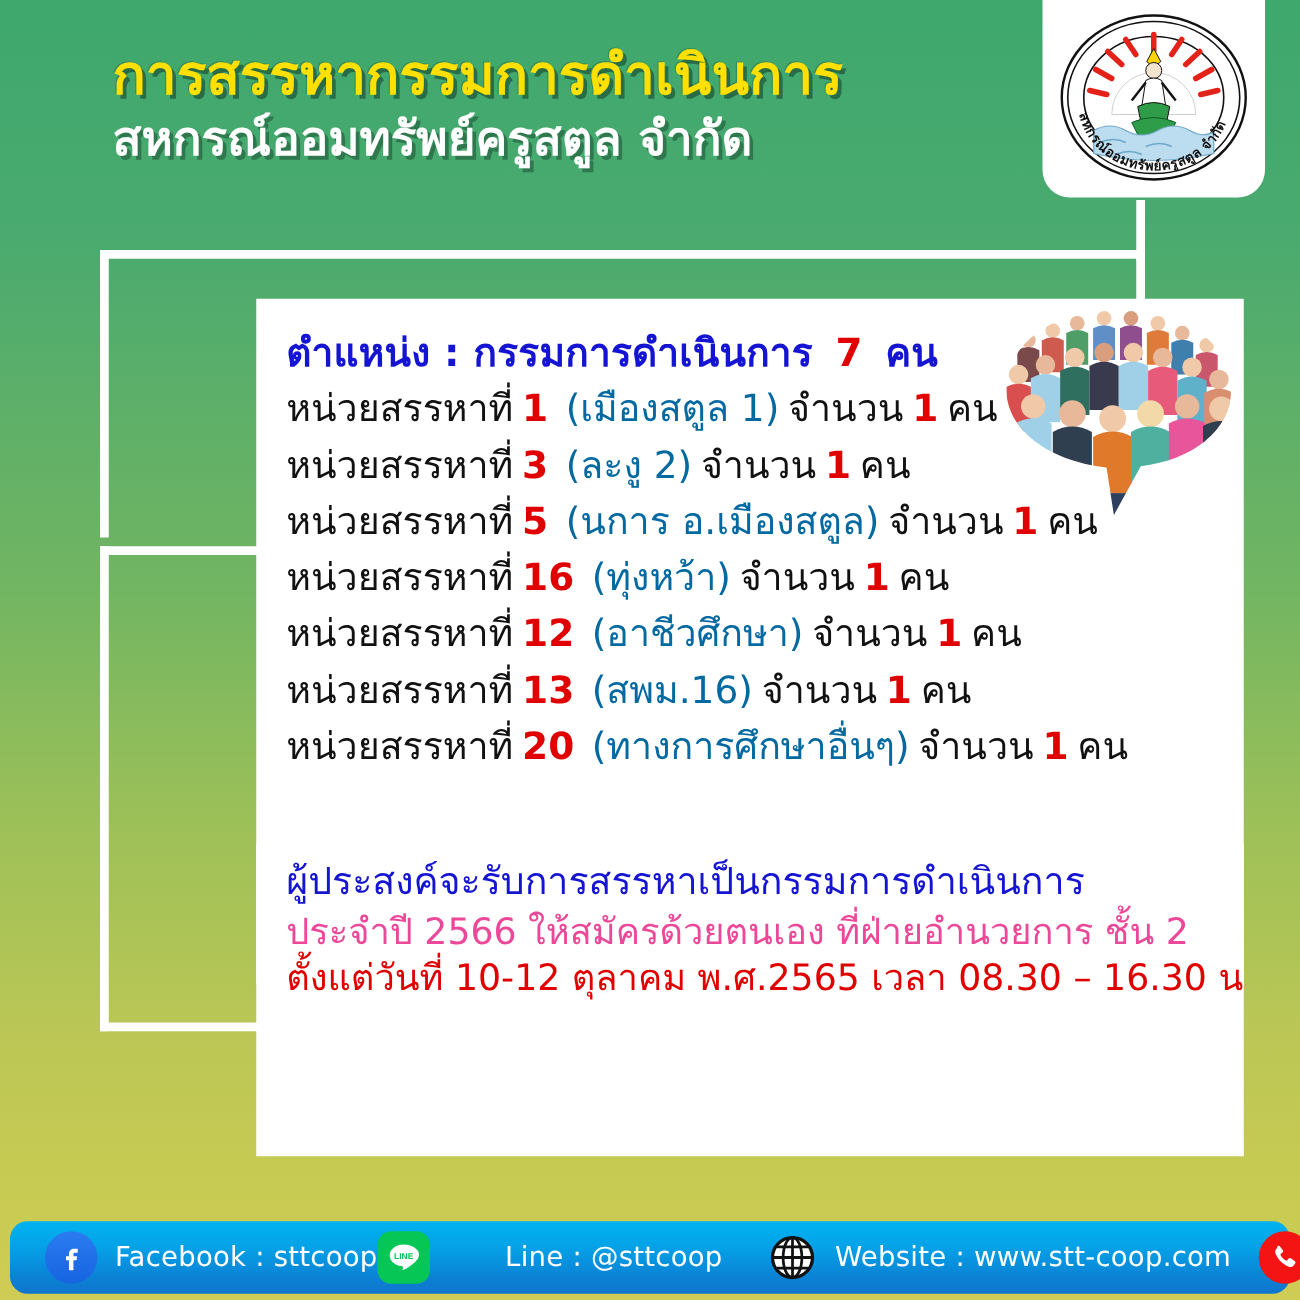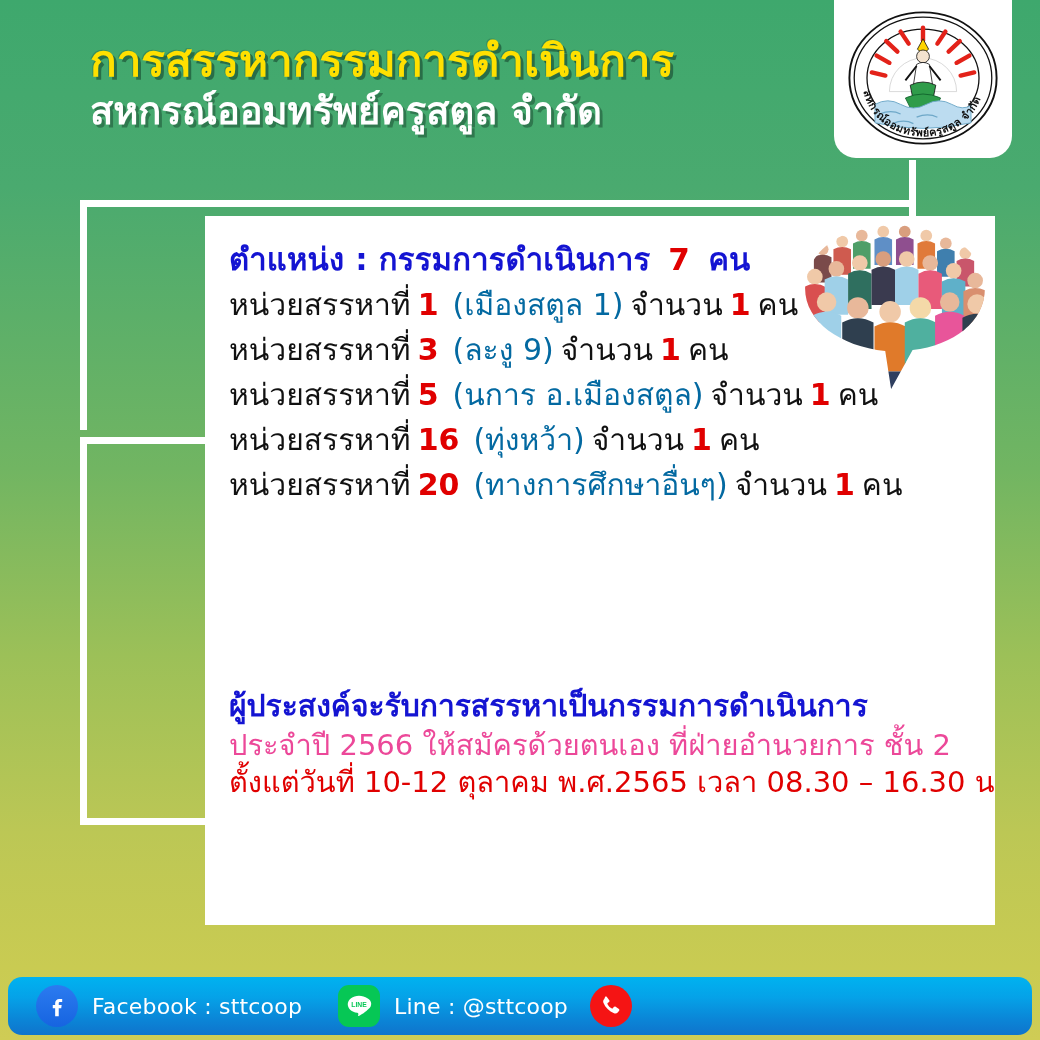--- a/index.html
+++ b/index.html
@@ -36,21 +36,21 @@
   
   #logo-panel{
     position:absolute;left:822px;top:-32px;width:178px;height:190px;
     background:#fff;border-radius:22px;
     display:flex;align-items:flex-end;justify-content:center;
   }
   #logo-seal{width:160px;height:152px;margin-bottom:4px;}
 
   
   .card{position:absolute;background:#ffffff;overflow:hidden;}
-  #card-positions{left:205px;top:216px;width:790px;height:548px;}
+  #card-positions{left:205px;top:239px;width:790px;height:548px;}
   #card-apply{left:205px;top:675px;width:790px;height:250px;}
 
   
   #crowd{position:absolute;right:2px;top:4px;width:196px;height:172px;}
 
   
   #positions-inner{position:absolute;left:24px;top:18px;right:10px;}
   #position-heading{
     font-size:31px;font-weight:bold;color:#1414d2;white-space:nowrap;
     margin-bottom:6px;letter-spacing:.2px;
@@ -62,21 +62,21 @@
   }
   .unit-row .u-no{color:#e00000;font-weight:bold;}
   .unit-row .u-area{color:#0369a1;}
   .unit-row .u-cnt{color:#e00000;font-weight:bold;}
   .sp{display:inline-block;width:14px;}
   .sp-s{display:inline-block;width:7px;}
 
   
   #apply-inner{position:absolute;left:24px;top:14px;right:14px;}
   #apply-heading{
-    font-size:30px;font-weight:bold;color:#1414d2;white-space:nowrap;line-height:1.12;
+    font-size:30px;font-weight:normal;color:#1414d2;white-space:nowrap;line-height:1.12;
     margin-bottom:4px;
   }
   .apply-line{font-size:29px;color:#ec4899;white-space:nowrap;line-height:1.28;}
   .apply-line.red{color:#e00000;}
 
   
   #footer{
     position:absolute;left:8px;top:977px;width:1024px;height:58px;
     border-radius:14px;
     background:linear-gradient(180deg,#00b2f0 0%,#05a2e8 35%,#0b84d6 75%,#0f74cc 100%);
@@ -271,23 +271,25 @@
     </svg>
 
     <div id="positions-inner">
       <div id="position-heading">
         <span>ตำแหน่ง : กรรมการดำเนินการ</span>
         <span class="sp-s"></span><span class="num">7</span>
         <span class="sp-s"></span><span>คน</span>
       </div>
       <div id="unit-rows">
           <div class="unit-row"><span>หน่วยสรรหาที่</span><span class="sp-s"></span><span class="u-no">1</span><span class="sp"></span><span class="u-area">(เมืองสตูล 1)</span><span class="sp-s"></span><span>จำนวน</span><span class="sp-s"></span><span class="u-cnt">1</span><span class="sp-s"></span><span>คน</span></div>
-          <div class="unit-row"><span>หน่วยสรรหาที่</span><span class="sp-s"></span><span class="u-no">3</span><span class="sp"></span><span class="u-area">(ละงู 9)</span><span class="sp-s"></span><span>จำนวน</span><span class="sp-s"></span><span class="u-cnt">1</span><span class="sp-s"></span><span>คน</span></div>
+          <div class="unit-row"><span>หน่วยสรรหาที่</span><span class="sp-s"></span><span class="u-no">3</span><span class="sp"></span><span class="u-area">(ละงู 2)</span><span class="sp-s"></span><span>จำนวน</span><span class="sp-s"></span><span class="u-cnt">1</span><span class="sp-s"></span><span>คน</span></div>
           <div class="unit-row"><span>หน่วยสรรหาที่</span><span class="sp-s"></span><span class="u-no">5</span><span class="sp"></span><span class="u-area">(นการ อ.เมืองสตูล)</span><span class="sp-s"></span><span>จำนวน</span><span class="sp-s"></span><span class="u-cnt">1</span><span class="sp-s"></span><span>คน</span></div>
           <div class="unit-row"><span>หน่วยสรรหาที่</span><span class="sp-s"></span><span class="u-no">16</span><span class="sp"></span><span class="u-area">(ทุ่งหว้า)</span><span class="sp-s"></span><span>จำนวน</span><span class="sp-s"></span><span class="u-cnt">1</span><span class="sp-s"></span><span>คน</span></div>
+          <div class="unit-row"><span>หน่วยสรรหาที่</span><span class="sp-s"></span><span class="u-no">12</span><span class="sp"></span><span class="u-area">(อาชีวศึกษา)</span><span class="sp-s"></span><span>จำนวน</span><span class="sp-s"></span><span class="u-cnt">1</span><span class="sp-s"></span><span>คน</span></div>
+          <div class="unit-row"><span>หน่วยสรรหาที่</span><span class="sp-s"></span><span class="u-no">13</span><span class="sp"></span><span class="u-area">(สพม.16)</span><span class="sp-s"></span><span>จำนวน</span><span class="sp-s"></span><span class="u-cnt">1</span><span class="sp-s"></span><span>คน</span></div>
           <div class="unit-row"><span>หน่วยสรรหาที่</span><span class="sp-s"></span><span class="u-no">20</span><span class="sp"></span><span class="u-area">(ทางการศึกษาอื่นๆ)</span><span class="sp-s"></span><span>จำนวน</span><span class="sp-s"></span><span class="u-cnt">1</span><span class="sp-s"></span><span>คน</span></div>
         </div>
     </div>
   </div>
 
   <div class="card" id="card-apply">
     <div id="apply-inner">
       <div id="apply-heading">ผู้ประสงค์จะรับการสรรหาเป็นกรรมการดำเนินการ</div>
       <div class="apply-line">ประจำปี 2566 ให้สมัครด้วยตนเอง ที่ฝ่ายอำนวยการ ชั้น 2</div>
       <div class="apply-line red">ตั้งแต่วันที่ 10-12 ตุลาคม พ.ศ.2565 เวลา 08.30 – 16.30 น.</div>
@@ -298,30 +300,42 @@
 
     <div class="fitem" style="margin-left:28px;">
       <span class="icon-fb">
         <svg width="26" height="26" viewBox="0 0 24 24">
             <path fill="#ffffff" d="M14.6 8.4h2.2V5.6h-2.6c-2.4 0-3.9 1.5-3.9 3.9v1.6H8.1v2.9h2.2v7.4h3.3v-7.4h2.3l.4-2.9h-2.7V9.8c0-.9.3-1.4 1-1.4z"></path>
           </svg>
       </span>
       <span class="ftext" style="margin-left:14px;">Facebook : sttcoop</span>
     </div>
 
-    <div class="fitem" style="margin-left:36px;">
+    <div class="fitem" style="gap:46px;">
       <span class="icon-line">
         <svg width="30" height="30" viewBox="0 0 32 32">
           <path fill="#ffffff" d="M16 5c-6.6 0-12 4.1-12 9.2 0 4.6 4.3 8.4 10.1 9.1.4.1.9.3 1.1.6.2.3.1.8.1.8l-.2 1.1c-.1.3-.3 1.3 1.1.7 1.4-.6 7.5-4.4 10.2-7.5 1.9-2 2.6-3.3 2.6-5.8C29 9.1 22.6 5 16 5z"></path>
           <text x="16" y="17.4" font-size="7.2" font-weight="bold" fill="#06c755" text-anchor="middle" font-family="'Liberation Sans',sans-serif">LINE</text>
         </svg>
       </span>
       <span class="ftext" style="margin-left:14px;">Line : @sttcoop</span>
     </div>
 
+    <div class="fitem" style="margin-left:36px;">
+      <span class="icon-globe">
+        <svg width="40" height="40" viewBox="0 0 40 40">
+          <circle cx="20" cy="20" r="16" fill="#ffffff" stroke="#111" stroke-width="2.6"></circle>
+          <ellipse cx="20" cy="20" rx="7.5" ry="16" fill="none" stroke="#111" stroke-width="2.2"></ellipse>
+          <line x1="4" y1="20" x2="36" y2="20" stroke="#111" stroke-width="2.4"></line>
+          <path d="M7.5 11.5 h25 M7.5 28.5 h25" stroke="#111" stroke-width="2.2" fill="none"></path>
+          <line x1="20" y1="4" x2="20" y2="36" stroke="#111" stroke-width="2.2"></line>
+        </svg>
+      </span>
+      <span class="ftext" style="margin-left:14px;">Website : www.stt-coop.com</span>
+    </div>
 
     <div class="fitem" style="margin-left:22px;">
       <span class="icon-tel">
         <svg width="26" height="26" viewBox="0 0 24 24">
             <path fill="#ffffff" d="M6.6 3.5c.5-.4 1.2-.3 1.6.2l2.2 3c.4.5.3 1.2-.2 1.6l-1.3 1c-.2.2-.3.5-.2.8.6 1.6 2.6 3.6 4.2 4.2.3.1.6 0 .8-.2l1-1.3c.4-.5 1.1-.6 1.6-.2l3 2.2c.5.4.6 1.1.2 1.6l-1.3 1.6c-.8 1-2.2 1.3-3.4.8-4.4-1.8-8-5.4-9.8-9.8-.5-1.2-.2-2.6.8-3.4z"></path>
           </svg>
       </span>
 
     </div>
   </div>

